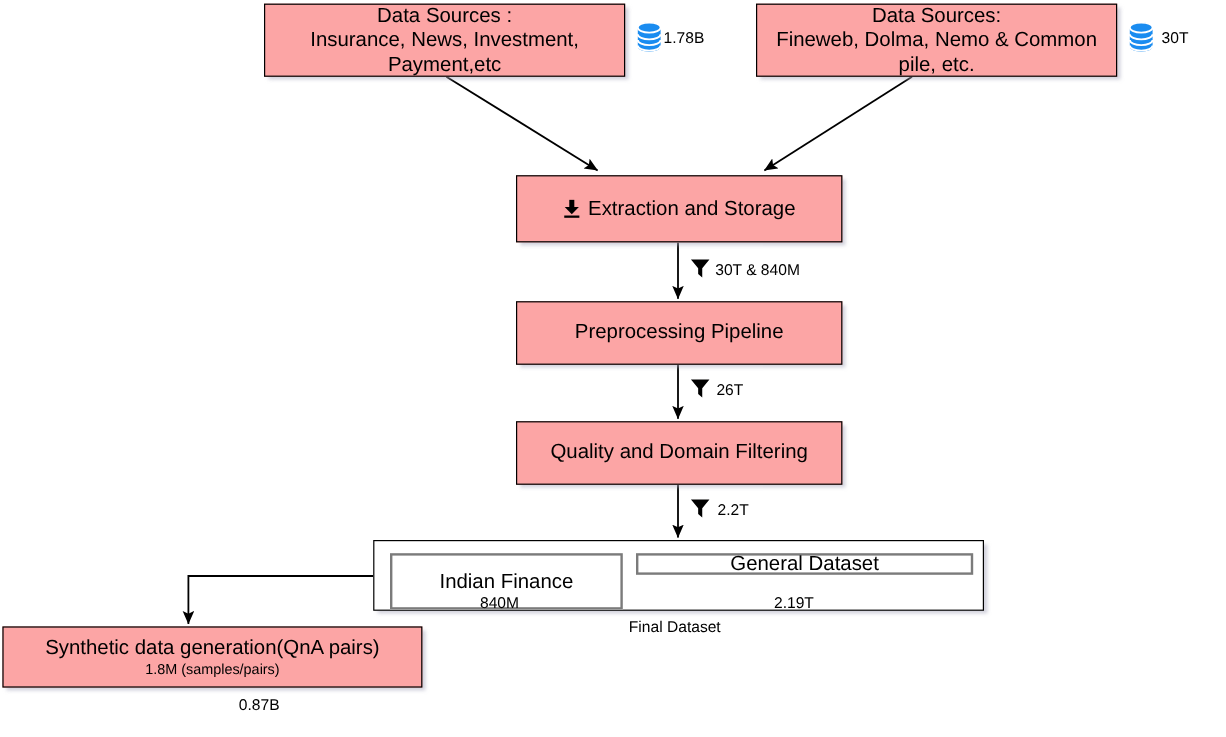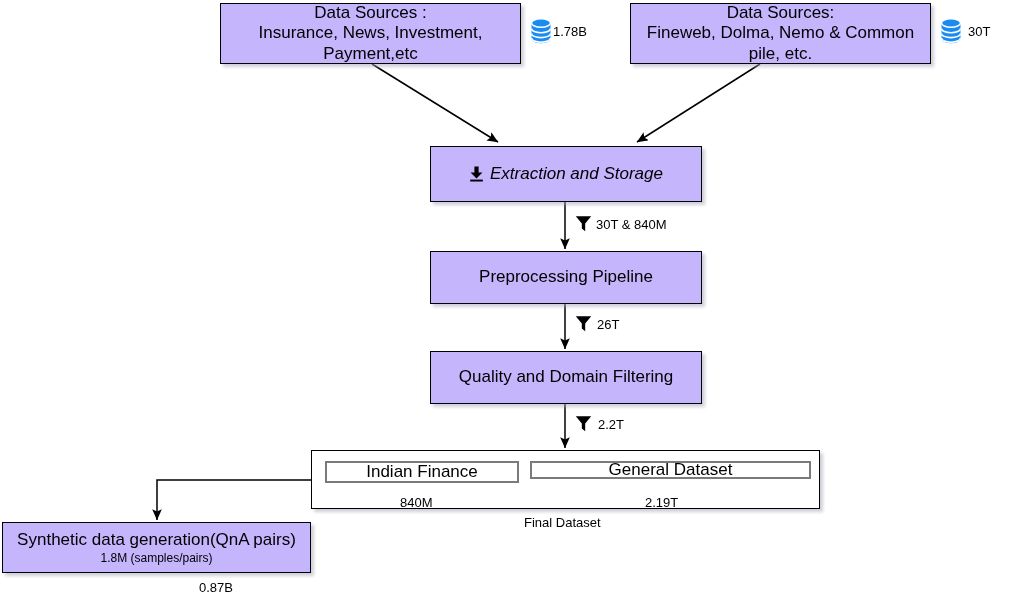--- a/index.html
+++ b/index.html
@@ -14,21 +14,21 @@
   #canvas {
     position: relative;
     width: 1022px;
     height: 614px;
     overflow: hidden;
     background: #ffffff;
   }
   .node {
     position: absolute;
     box-sizing: border-box;
-    background: #c4b5fd;
+    background: #fca5a5;
     border: 1.6px solid #000000;
     box-shadow: 3px 3px 3px rgba(170,170,190,0.55);
     display: flex;
     flex-direction: column;
     align-items: center;
     justify-content: center;
     text-align: center;
     line-height: 1.18;
   }
   .node-title {
@@ -93,21 +93,20 @@
   .dl-icon {
     display: inline-block;
     width: 15px;
     height: 16px;
     vertical-align: -2px;
     margin-right: 6px;
   }
   .inline-row {
     display: flex;
     align-items: center;
-    font-style: italic;
   }
 </style>
 </head>
 <body>
 
 <div id="canvas">
 
   <svg class="wires" viewBox="0 0 1022 614">
     <defs>
       <marker id="arrowhead" markerWidth="9" markerHeight="9" refX="7.2" refY="3.2" orient="auto" markerUnits="strokeWidth">
@@ -189,31 +188,31 @@
     <div class="node-title">Quality and Domain Filtering</div>
   </div>
 
   <svg class="funnel-icon" style="left:575px; top:415px;" viewBox="0 0 17 17">
     <path d="M0.8,1.2 L16.2,1.2 L10.2,8.6 L10.2,16.2 L6.8,13.4 L6.8,8.6 Z" fill="#000"></path>
   </svg>
   <div class="edge-label" style="left:598px; top:417px;">2.2T</div>
 
   <div class="container-box" style="left:311px; top:450px; width:509px; height:59px;"></div>
 
-  <div class="subbox" style="left:325px; top:461px; width:194px; height:22px;">
+  <div class="subbox" style="left:325px; top:461px; width:194px; height:47px;">
     <span>Indian Finance</span>
   </div>
   <div class="plain-label" style="left:400px; top:495px;">840M</div>
 
   <div class="subbox" style="left:530px; top:461px; width:281px; height:18px;">
     <span>General Dataset</span>
   </div>
   <div class="plain-label" style="left:645px; top:495px;">2.19T</div>
 
   <div class="plain-label" style="left:524px; top:515px;">Final Dataset</div>
 
-  <div class="node" style="left:2px; top:522px; width:309px; height:51px;">
+  <div class="node" style="left:2px; top:522px; width:350px; height:51px;">
     <div class="node-title">Synthetic data generation(QnA pairs)</div>
     <div class="node-sub">1.8M (samples/pairs)</div>
   </div>
   <div class="plain-label" style="left:152px; top:580px;margin-left:47px;">0.87B</div>
 
 </div>
 
 </body></html>

